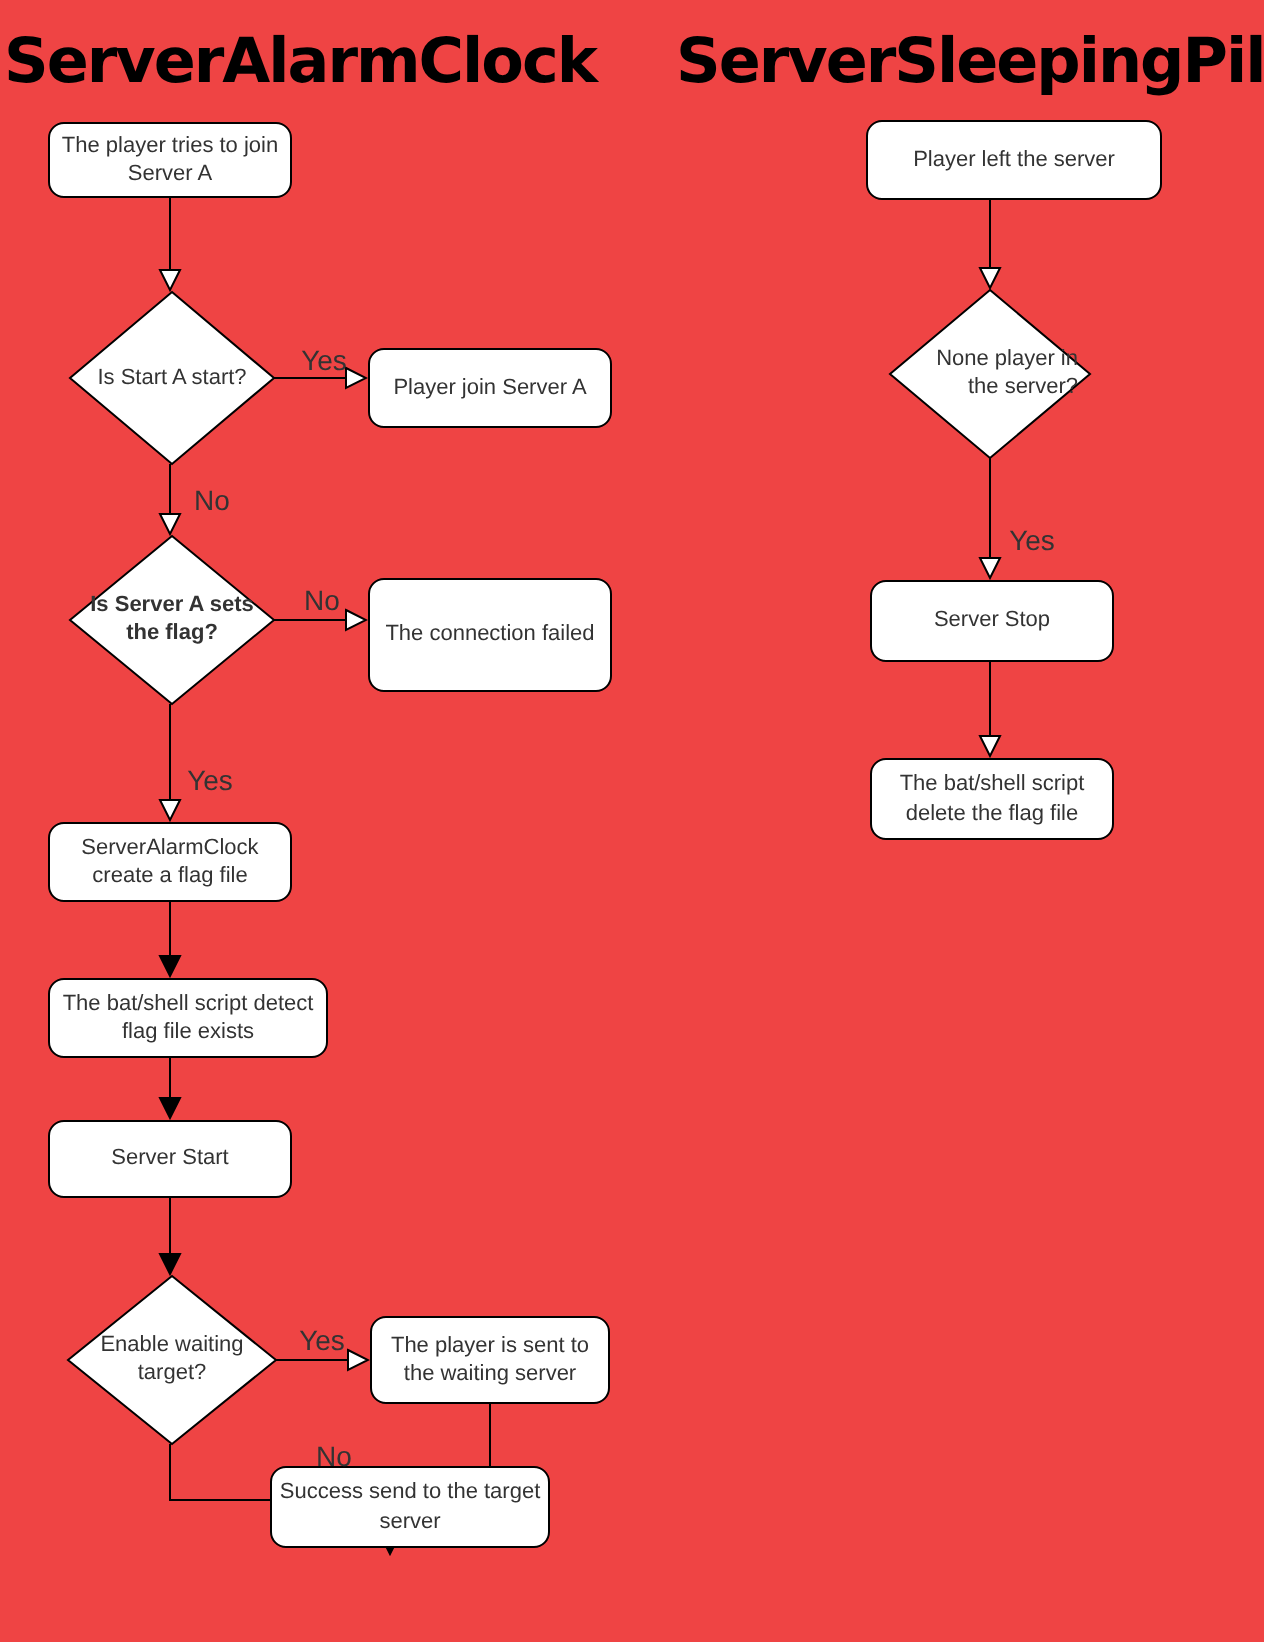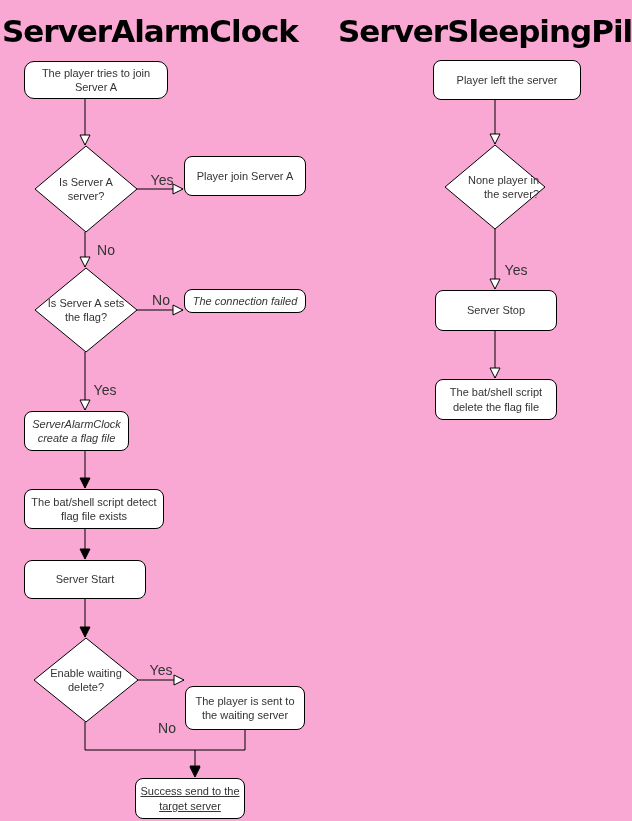--- a/index.html
+++ b/index.html
@@ -1,20 +1,20 @@
 <!DOCTYPE html>
 <html><head>
 <meta charset="utf-8">
 <style>
   html, body { margin: 0; padding: 0; background: #ffffff; }
   .canvas {
     position: relative;
     width: 632px;
     height: 821px;
-    background: #f9a8d4;
+    background: #ef4444;
     overflow: hidden;
     font-family: "Liberation Sans", sans-serif;
   }
   .edges {
     position: absolute;
     left: 0; top: 0;
     width: 632px; height: 821px;
   }
   .chart-title {
     position: absolute;
@@ -93,31 +93,31 @@
 
     <polygon points="86,146 137,189 86,232 35,189" fill="#ffffff" stroke="#000000"></polygon>
     <polygon points="86,268 137,310 86,352 35,310" fill="#ffffff" stroke="#000000"></polygon>
     <polygon points="86,638 138,680 86,722 34,680" fill="#ffffff" stroke="#000000"></polygon>
     <polygon points="495,145 545,187 495,229 445,187" fill="#ffffff" stroke="#000000"></polygon>
   </svg>
 
   <div class="chart-title" style="left:2px; top:13px;">ServerAlarmClock</div>
   <div class="chart-title" style="left:338px; top:13px;">ServerSleepingPill</div>
 
-  <div class="node" style="left:24px; top:61px; width:144px; height:38px;border-radius:10px;">The player tries to join Server A</div>
-  <div class="dlabel" style="left:86px; top:189px;">Is Server A server?</div>
-  <div class="node" style="left:184px; top:156px; width:122px; height:40px;">Player join Server A</div>
-  <div class="dlabel" style="left:86px; top:310px;">Is Server A sets the flag?</div>
-  <div class="node" style="left:184px; top:289px; width:122px; height:24px;font-style:italic;">The connection failed</div>
-  <div class="node" style="left:24px; top:411px; width:105px; height:40px;font-style:italic;">ServerAlarmClock create a flag file</div>
+  <div class="node" style="left:24px; top:61px; width:122px; height:38px;">The player tries to join Server A</div>
+  <div class="dlabel" style="left:86px; top:189px;">Is Start A start?</div>
+  <div class="node" style="left:184px; top:174px; width:122px; height:40px;">Player join Server A</div>
+  <div class="dlabel" style="left:86px; top:310px;font-weight:bold;">Is Server A sets the flag?</div>
+  <div class="node" style="left:184px; top:289px; width:122px; height:57px;">The connection failed</div>
+  <div class="node" style="left:24px; top:411px; width:122px; height:40px;">ServerAlarmClock create a flag file</div>
   <div class="node" style="left:24px; top:489px; width:140px; height:40px;">The bat/shell script detect flag file exists</div>
   <div class="node" style="left:24px; top:560px; width:122px; height:39px;">Server Start</div>
-  <div class="dlabel" style="left:86px; top:680px; width:92px;">Enable waiting delete?</div>
-  <div class="node" style="left:185px; top:658px; width:120px; height:44px;margin-top:28px;">The player is sent to the waiting server</div>
-  <div class="node" style="left:135px; top:778px; width:110px; height:41px;text-decoration:underline;">Success send to the target server</div>
+  <div class="dlabel" style="left:86px; top:680px; width:92px;">Enable waiting target?</div>
+  <div class="node" style="left:185px; top:658px; width:120px; height:44px;">The player is sent to the waiting server</div>
+  <div class="node" style="left:135px; top:733px; width:140px; height:41px;">Success send to the target server</div>
 
   <div class="elabel" style="left:162px; top:180px;">Yes</div>
   <div class="elabel" style="left:106px; top:250px;">No</div>
   <div class="elabel" style="left:161px; top:300px;">No</div>
   <div class="elabel" style="left:105px; top:390px;">Yes</div>
   <div class="elabel" style="left:161px; top:670px;">Yes</div>
   <div class="elabel" style="left:167px; top:728px;">No</div>
 
   <div class="node" style="left:433px; top:60px; width:148px; height:40px;">Player left the server</div>
   <div class="dlabel" style="left:495px; top:187px;text-align:right;">None player in the server?</div>

